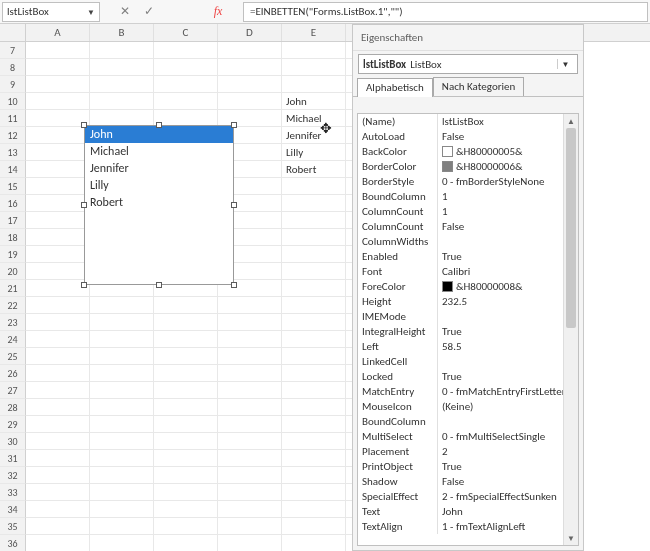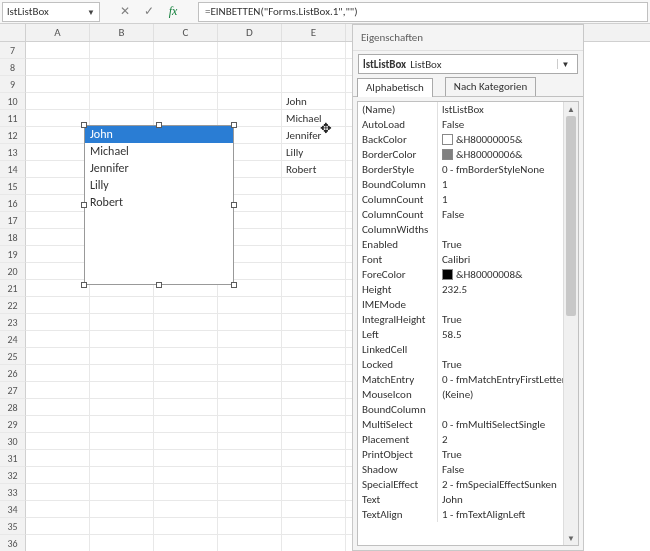--- a/index.html
+++ b/index.html
@@ -4,21 +4,21 @@
 <style>
   * { box-sizing: border-box; margin: 0; padding: 0; }
   body { font-family: Calibri, Arial, sans-serif; font-size: 11px; color: #333; background: #fff; width: 650px; height: 551px; overflow: hidden; position: relative; }
   
   .toolbar { height: 24px; border-bottom: 1px solid #d0d0d0; display: flex; align-items: center; padding: 0 2px; background: #f7f7f7; }
   .name-box { width: 98px; height: 20px; border: 1px solid #c0c0c0; background: #fff; padding: 0 4px; display: flex; align-items: center; justify-content: space-between; margin-right: 4px; }
   .name-box span:first-child { flex: 1; }
   .dd-ico { font-size: 8px; color: #444; }
   .tb-icons { display: flex; gap: 10px; padding: 0 14px; color: #808080; font-size: 12px; }
   .tb-icon { width: 14px; text-align: center; }
-  .fx { font-style: italic; font-family: 'Times New Roman', serif; font-size: 12px; color: #15803d; }
+  .fx { font-style: italic; font-family: 'Times New Roman', serif; font-size: 12px; color: #ef4444; margin-left: 45px; }
   .formula-bar { flex: 1; height: 20px; border: 1px solid #c0c0c0; background: #fff; padding: 0 6px; display: flex; align-items: center; margin-left: 4px; }
   
   .grid-area { position: relative; height: 527px; }
   .sheet { position: absolute; left: 0; top: 0; right: 0; bottom: 0; }
   
   .col-headers { display: flex; height: 18px; border-bottom: 1px solid #d0d0d0; background: #f2f2f2; }
   .corner { width: 26px; border-right: 1px solid #d0d0d0; }
   .col-h { width: 64px; border-right: 1px solid #e0e0e0; text-align: center; line-height: 18px; color: #555; }
   
   .rows { display: flex; flex-direction: column; }
@@ -38,24 +38,24 @@
   .h-ml { top: 50%; left: -3px; margin-top: -3px; }
   .h-mr { top: 50%; right: -3px; margin-top: -3px; }
   
   .move-cursor { position: absolute; left: 320px; top: 96px; font-size: 14px; color: #222; }
   
   .props-panel { position: absolute; right: 66px; top: 0; width: 232px; bottom: 0; background: #f4f4f4; border: 1px solid #c8c8c8; display: flex; flex-direction: column; }
   .props-title { height: 26px; padding: 0 8px; display: flex; align-items: center; color: #606060; font-size: 11px; border-bottom: 1px solid #e0e0e0; }
   .props-obj { height: 20px; display: flex; border: 1px solid #aaa; margin: 3px 5px; background: #fff; align-items: center; padding: 0 4px; }
   .props-obj .bold { font-weight: bold; margin-right: 4px; }
   .props-obj .ddbtn { margin-left: auto; width: 16px; text-align: center; border-left: 1px solid #ccc; font-size: 8px; }
-  .tabs { display: flex; height: 20px; padding-left: 4px; gap: 12px; border-bottom: 1px solid #c0c0c0; align-items: flex-end; }
+  .tabs { display: flex; height: 20px; padding-left: 4px; gap: 0; border-bottom: 1px solid #c0c0c0; align-items: flex-end; }
   .tab { border: 1px solid #aaa; border-bottom: none; padding: 2px 8px; background: #f4f4f4; font-size: 11px; height: 19px; }
   .tab.active { background: #fff; position: relative; top: 1px; }
-  .props-grid { flex: 1; overflow: hidden; border-top: none; background: #fff; margin: 4px 4px 4px 4px; border: 1px solid #c0c0c0; position: relative; }
+  .props-grid { flex: 1; overflow: hidden; border-top: none; background: #fff; margin: 16px 4px 4px 4px; border: 1px solid #c0c0c0; position: relative; }
   .prop { display: flex; height: 15px; font-size: 11px; line-height: 15px; }
   .prop.sel { background: #2a7dd4; color: #fff; }
   .prop.sel .pval { background: #fff; color: #333; }
   .pname { width: 80px; padding: 0 4px; border-right: 1px solid #e0e0e0; overflow: hidden; white-space: nowrap; }
   .pval { flex: 1; padding: 0 4px; display: flex; align-items: center; gap: 3px; overflow: hidden; white-space: nowrap; }
   .swatch { width: 11px; height: 11px; border: 1px solid #888; display: inline-block; }
   .props-scroll { position: absolute; right: 0; top: 0; bottom: 0; width: 15px; background: #f0f0f0; border-left: 1px solid #ddd; }
   .scroll-thumb { position: absolute; left: 2px; right: 2px; top: 14px; height: 200px; background: #c8c8c8; border-radius: 2px; }
   .scroll-arr { position: absolute; left: 0; right: 0; height: 14px; text-align: center; font-size: 8px; color: #666; line-height: 14px; }
   .sa-up { top: 0; } .sa-dn { bottom: 0; }

